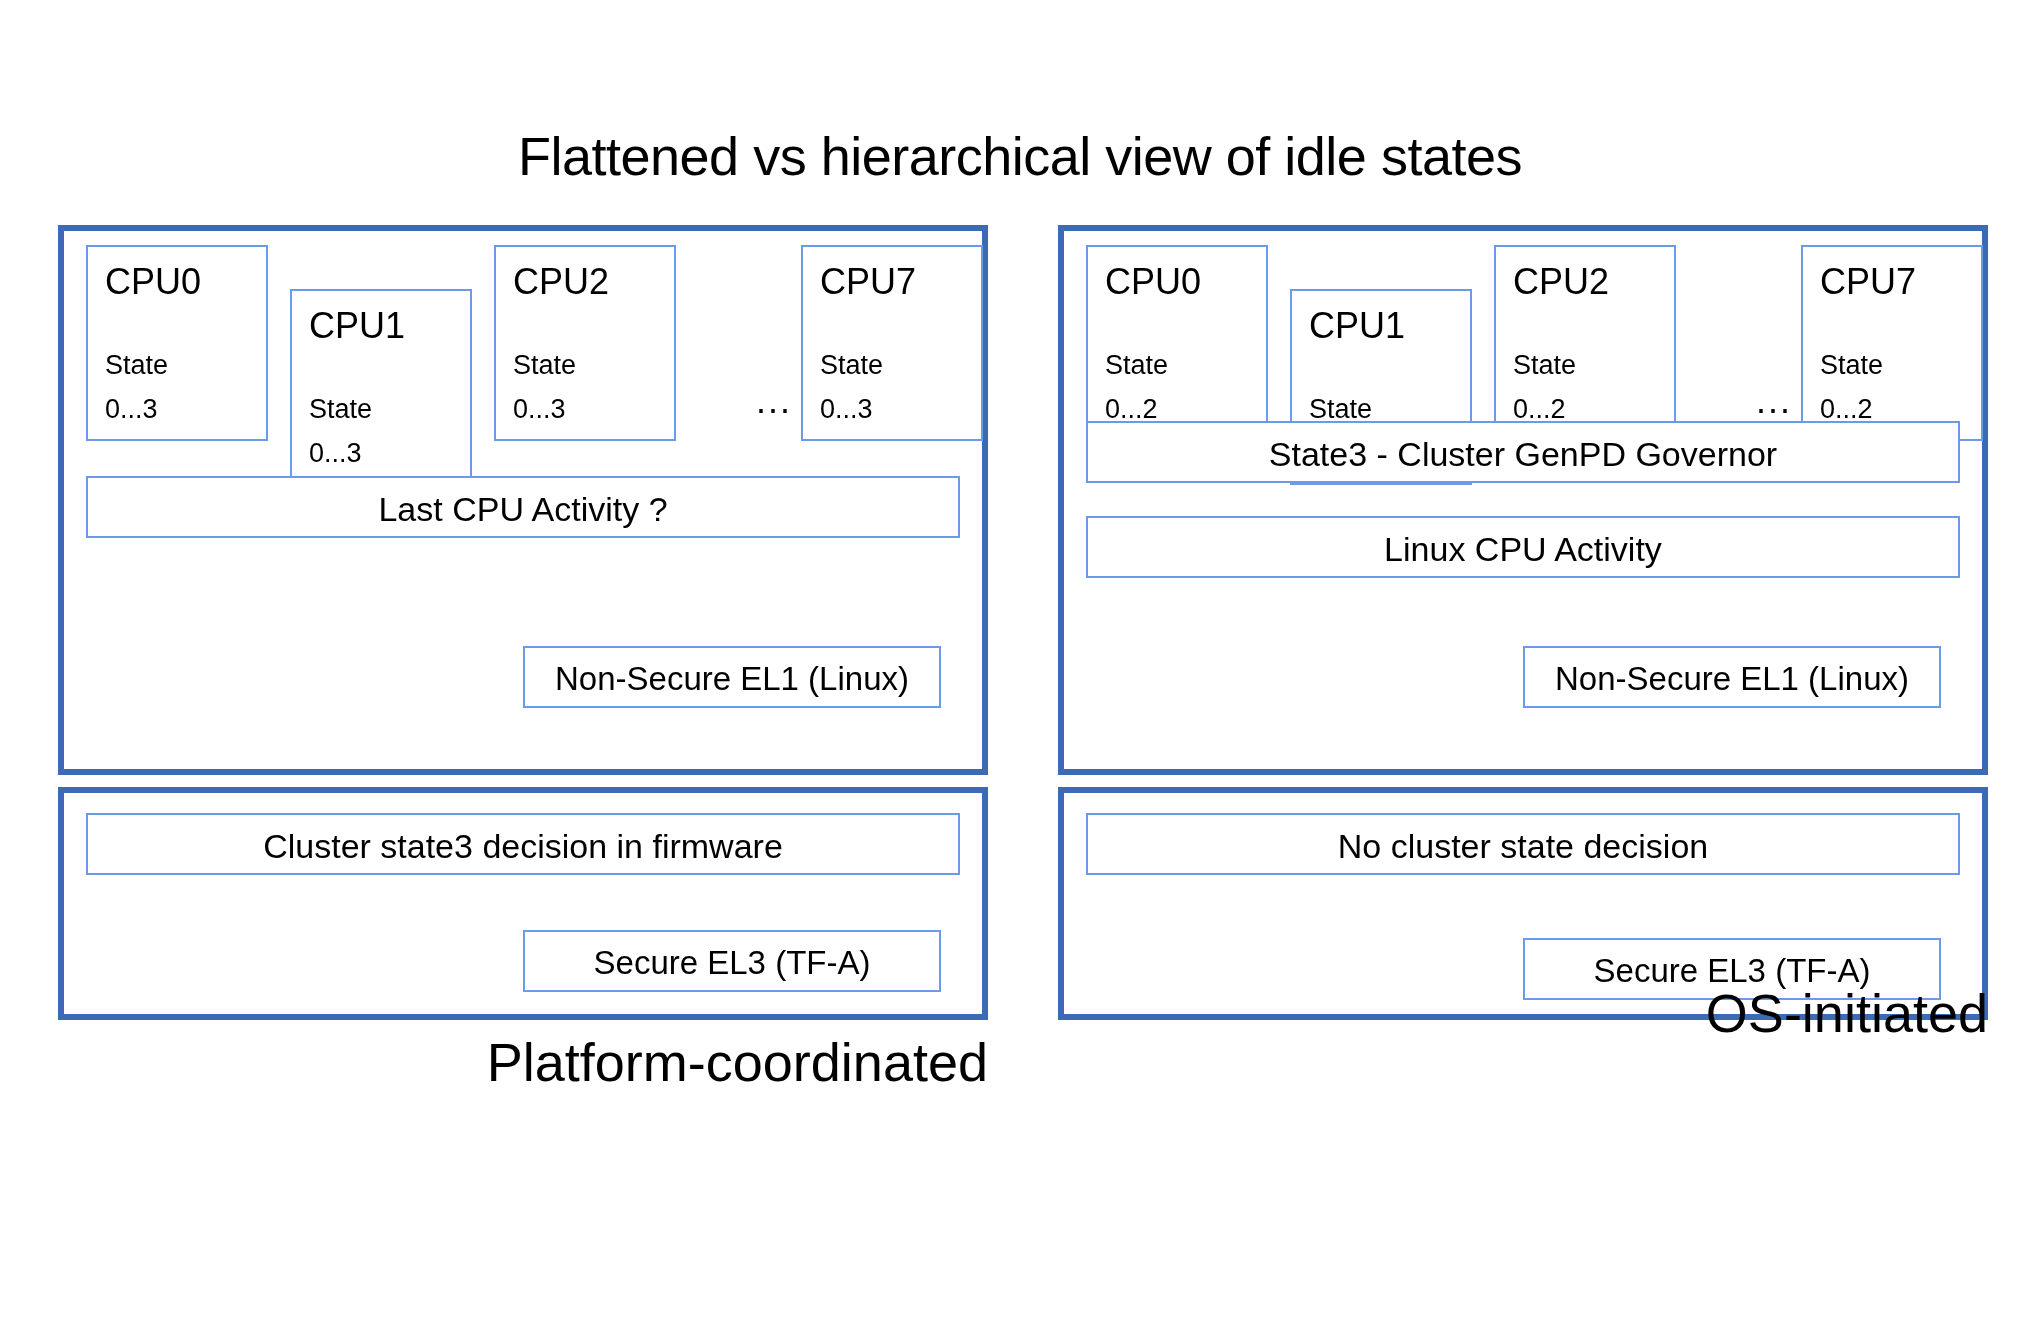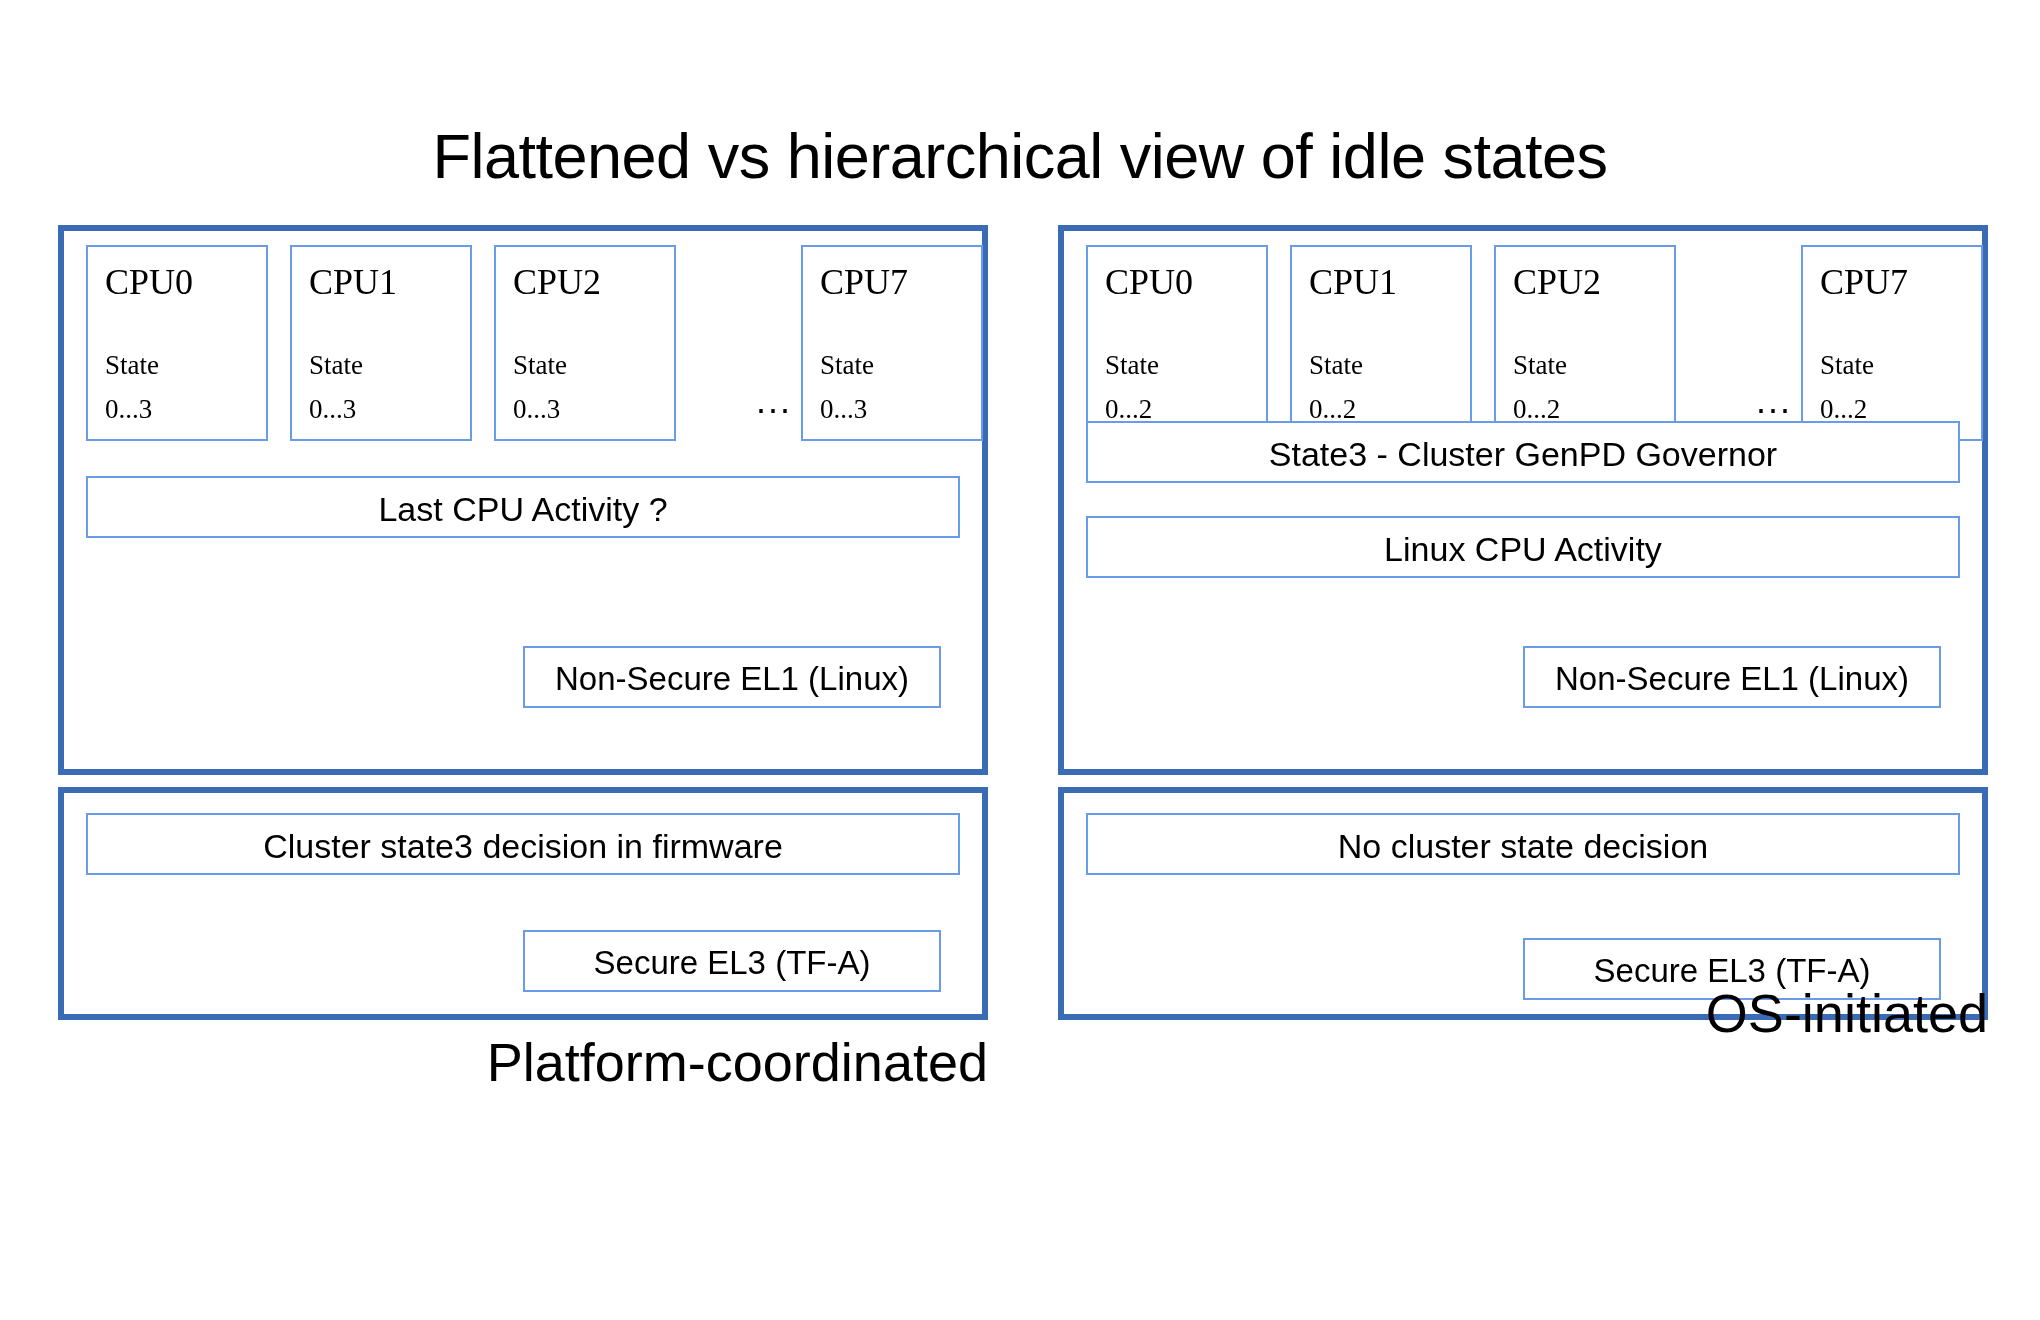--- a/index.html
+++ b/index.html
@@ -21,21 +21,21 @@
     background: #ffffff;
   }
 
   
   .slide-title {
     position: absolute;
     left: 0;
     top: 120px;
     width: 2040px;
     text-align: center;
-    font-size: 63px;
+    font-size: 54px;
     line-height: 72px;
     font-weight: 400;
     letter-spacing: -0.5px;
     color: #000000;
     white-space: nowrap;
   }
 
   
   .panel {
     position: absolute;
@@ -54,41 +54,40 @@
     box-sizing: border-box;
     border: 2px solid #6b9ae8;
     background: #ffffff;
   }
 
   
   .cpu-card {
     width: 182px;
     height: 196px;
     top: 14px;
-    font-family: Liberation Serif, serif;
   }
   .cpu-card .cpu-name {
     position: absolute;
     left: 17px;
     top: 14px;
     font-size: 36px;
     line-height: 42px;
     white-space: nowrap;
   }
   .cpu-card .cpu-state {
     position: absolute;
     left: 17px;
     top: 96px;
     font-size: 27px;
     line-height: 44px;
     white-space: nowrap;
   }
 
   .cpu-0 { left: 22px; }
-  .cpu-1 { left: 226px; }
+  .cpu-1 { left: 226px; margin-top: 44px; }
   .cpu-2 { left: 430px; }
   .cpu-7 { left: 737px; }
 
   .ellipsis {
     position: absolute;
     left: 692px;
     top: 150px;
     font-size: 36px;
     line-height: 40px;
     letter-spacing: 2px;

